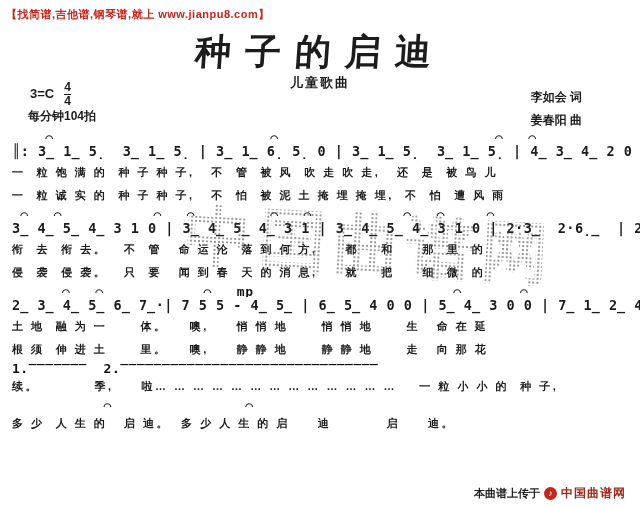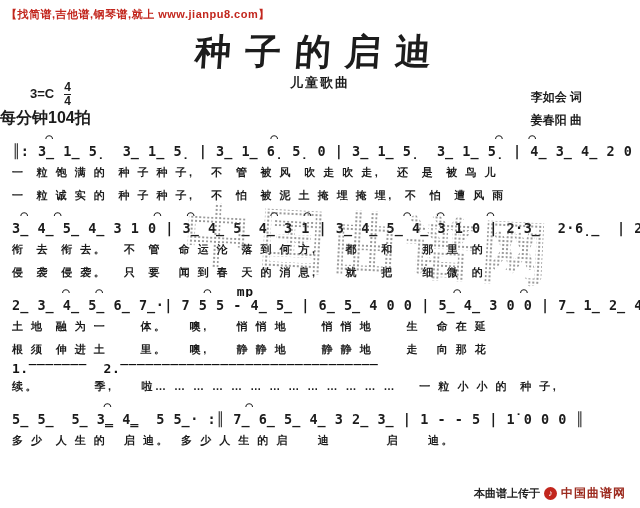--- a/index.html
+++ b/index.html
@@ -12,21 +12,21 @@
   .title{position:absolute;left:0;right:0;top:28px;text-align:center;
          font-family:"DejaVu Serif", serif;font-weight:900;font-size:36px;
          letter-spacing:14px;transform:skewX(-4deg);}
   .subtitle{position:absolute;left:0;right:0;top:74px;text-align:center;
             font-size:13px;font-weight:bold;letter-spacing:2px;}
 
   .keysig{position:absolute;left:30px;top:82px;font-size:13px;font-weight:bold;}
   .frac{display:inline-block;vertical-align:middle;text-align:center;
         margin-left:10px;font-size:12px;font-weight:bold;line-height:11px;}
   .frac .bar{display:block;height:1px;background:#1c1c1c;margin:1px 0;}
-  .tempo{position:absolute;left:0;top:108px;font-size:16px;font-weight:bold;}
+  .tempo{position:absolute;left:28px;top:108px;font-size:12px;font-weight:bold;}
 
   .credits{position:absolute;right:58px;top:86px;text-align:left;
            font-size:12px;font-weight:bold;line-height:23px;}
 
   .score{position:absolute;left:12px;top:132px;width:622px;}
   .score-line{margin-bottom:3px;}
   .mono{font-family:"DejaVu Sans Mono", monospace;white-space:pre;}
   .arcs{font-size:13px;line-height:11px;height:11px;letter-spacing:0.5px;
         color:#111;font-weight:bold;overflow:hidden;}
   .notes{font-size:13.5px;font-weight:bold;letter-spacing:0.5px;line-height:17px;}
@@ -92,21 +92,20 @@
         <div class="notes mono">2̲ 3̲ 4̲ 5̲ 6̲ 7̲·| 7 5 5 - 4̲ 5̲ | 6̲ 5̲ 4 0 0 | 5̲ 4̲ 3 0 0 | 7̲ 1̲ 2̲ 4̲ 3 2̲· |</div>
         <div class="lyric">土 地  融 为 一      体。    噢,     悄 悄 地      悄 悄 地      生   命 在 延</div>
         <div class="lyric">根 须  伸 进 土      里。    噢,     静 静 地      静 静 地      走   向 那 花</div>
       </div>
       <div class="score-line">
         <div class="arcs mono">1.‾‾‾‾‾‾‾  2.‾‾‾‾‾‾‾‾‾‾‾‾‾‾‾‾‾‾‾‾‾‾‾‾‾‾‾‾‾‾‾</div>
         <div class="lyric">续。          季,     啦… … … … … … … … … … … … …    一 粒 小 小 的  种 子,</div>
       </div>
       <div class="score-line">
         <div class="arcs mono">           ⌒                ⌒</div>
-        <div class="notes mono">5̲ 5̲  5̲ 3̳ 4̳  5 5̲· :║ 7̲ 6̲ 5̲ 4̲ 3 2̲ 3̲ | 1 - - 5 | 1̇ 0 0 0 ║</div>
         <div class="lyric">多 少  人 生 的   启 迪。  多 少 人 生 的 启     迪          启     迪。</div>
       </div>
     </div>
 
   <div class="center-wm">中国曲谱网</div>
 
   <div class="footer">
     <span class="prefix">本曲谱上传于</span>
     <span class="logo-icon">♪</span>
     <span class="site">中国曲谱网</span>

